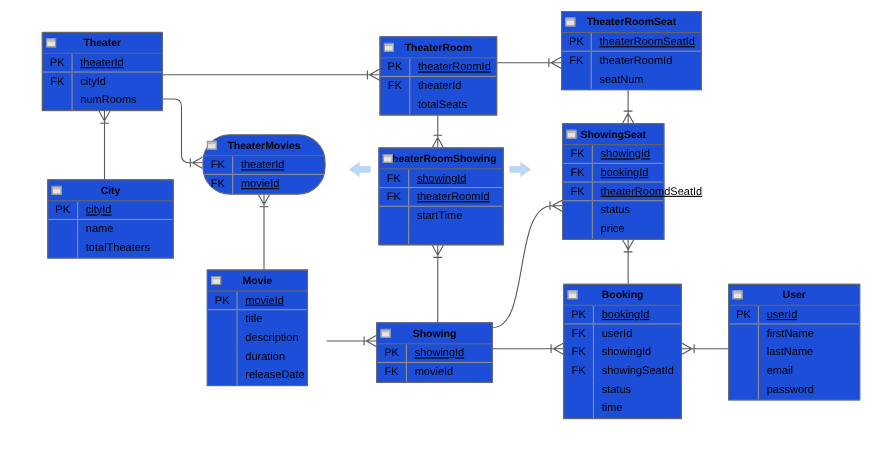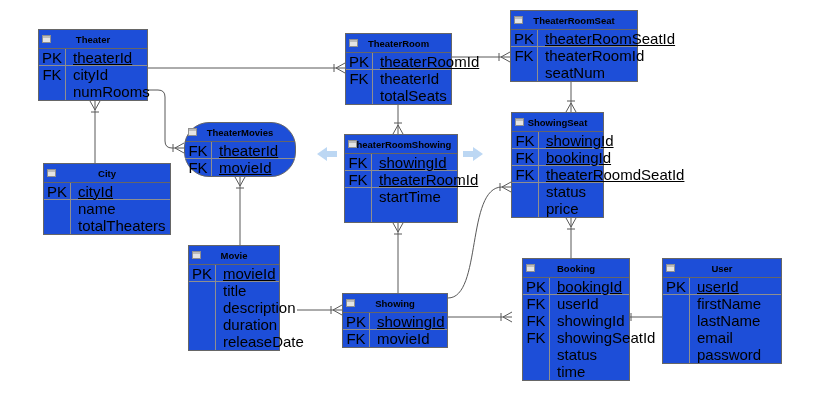--- a/index.html
+++ b/index.html
@@ -7,21 +7,21 @@
           font-family:"Liberation Sans",sans-serif;overflow:hidden;}
   #connector-layer{position:absolute;left:0;top:0;width:814px;height:414px;}
   .etable{position:absolute;background:#1d4ed8;border:1px solid var(--tborder,#666);
           box-sizing:border-box;z-index:2;}
   .ehead{height:19px;box-sizing:border-box;display:flex;align-items:center;justify-content:center;
          border-bottom:1px solid var(--tborder,#666);font-weight:bold;font-size:9.5px;
          position:relative;white-space:nowrap;color:#000;}
   .eicon{position:absolute;left:3px;top:5px;width:9px;height:8px;background:#e4e4e4;
          border:1px solid #8f8f8f;box-sizing:border-box;}
   .eicon::before{content:"";display:block;height:2px;background:#bcbcbc;}
-  .erow{display:flex;height:17px;box-sizing:border-box;font-size:15px;align-items:stretch;color:#000;}
+  .erow{display:flex;height:17px;box-sizing:border-box;font-size:10px;align-items:stretch;color:#000;}
   .erow.sep{border-bottom:1px solid var(--gline,#8f8f8f);}
   .ekey{width:26px;flex:0 0 26px;border-right:1px solid var(--gline,#8f8f8f);
         display:flex;align-items:center;justify-content:center;}
   .ename{flex:1;display:flex;align-items:center;padding-left:7px;white-space:nowrap;}
   .ename.u{text-decoration:underline;}
 </style>
 </head>
 <body>
 
 <div id="canvas" style="background: rgb(255, 255, 255);">
@@ -92,21 +92,21 @@
       </div>
       <div class="erow">
         <span class="ekey">FK</span>
         <span class="ename">cityId</span>
       </div>
       <div class="erow">
         <span class="ekey"></span>
         <span class="ename">numRooms</span>
       </div>
     </div>
-    <div class="etable" style="left: 43px; top: 163px; width: 128px;">
+    <div class="etable" style="left: 43px; top: 163px; width: 115px;">
       <div class="ehead">
         <span class="eicon"></span>
         <span>City</span>
       </div>
       <div class="erow sep">
         <span class="ekey">PK</span>
         <span class="ename u">cityId</span>
       </div>
       <div class="erow">
         <span class="ekey"></span>
@@ -247,21 +247,21 @@
       </div>
       <div class="erow">
         <span class="ekey"></span>
         <span class="ename">status</span>
       </div>
       <div class="erow">
         <span class="ekey"></span>
         <span class="ename">price</span>
       </div>
     </div>
-    <div class="etable" style="left: 512px; top: 258px; width: 108px; margin-left: 10px;">
+    <div class="etable" style="left: 512px; top: 258px; width: 108px;">
       <div class="ehead">
         <span class="eicon"></span>
         <span>Booking</span>
       </div>
       <div class="erow sep">
         <span class="ekey">PK</span>
         <span class="ename u">bookingId</span>
       </div>
       <div class="erow">
         <span class="ekey">FK</span>

